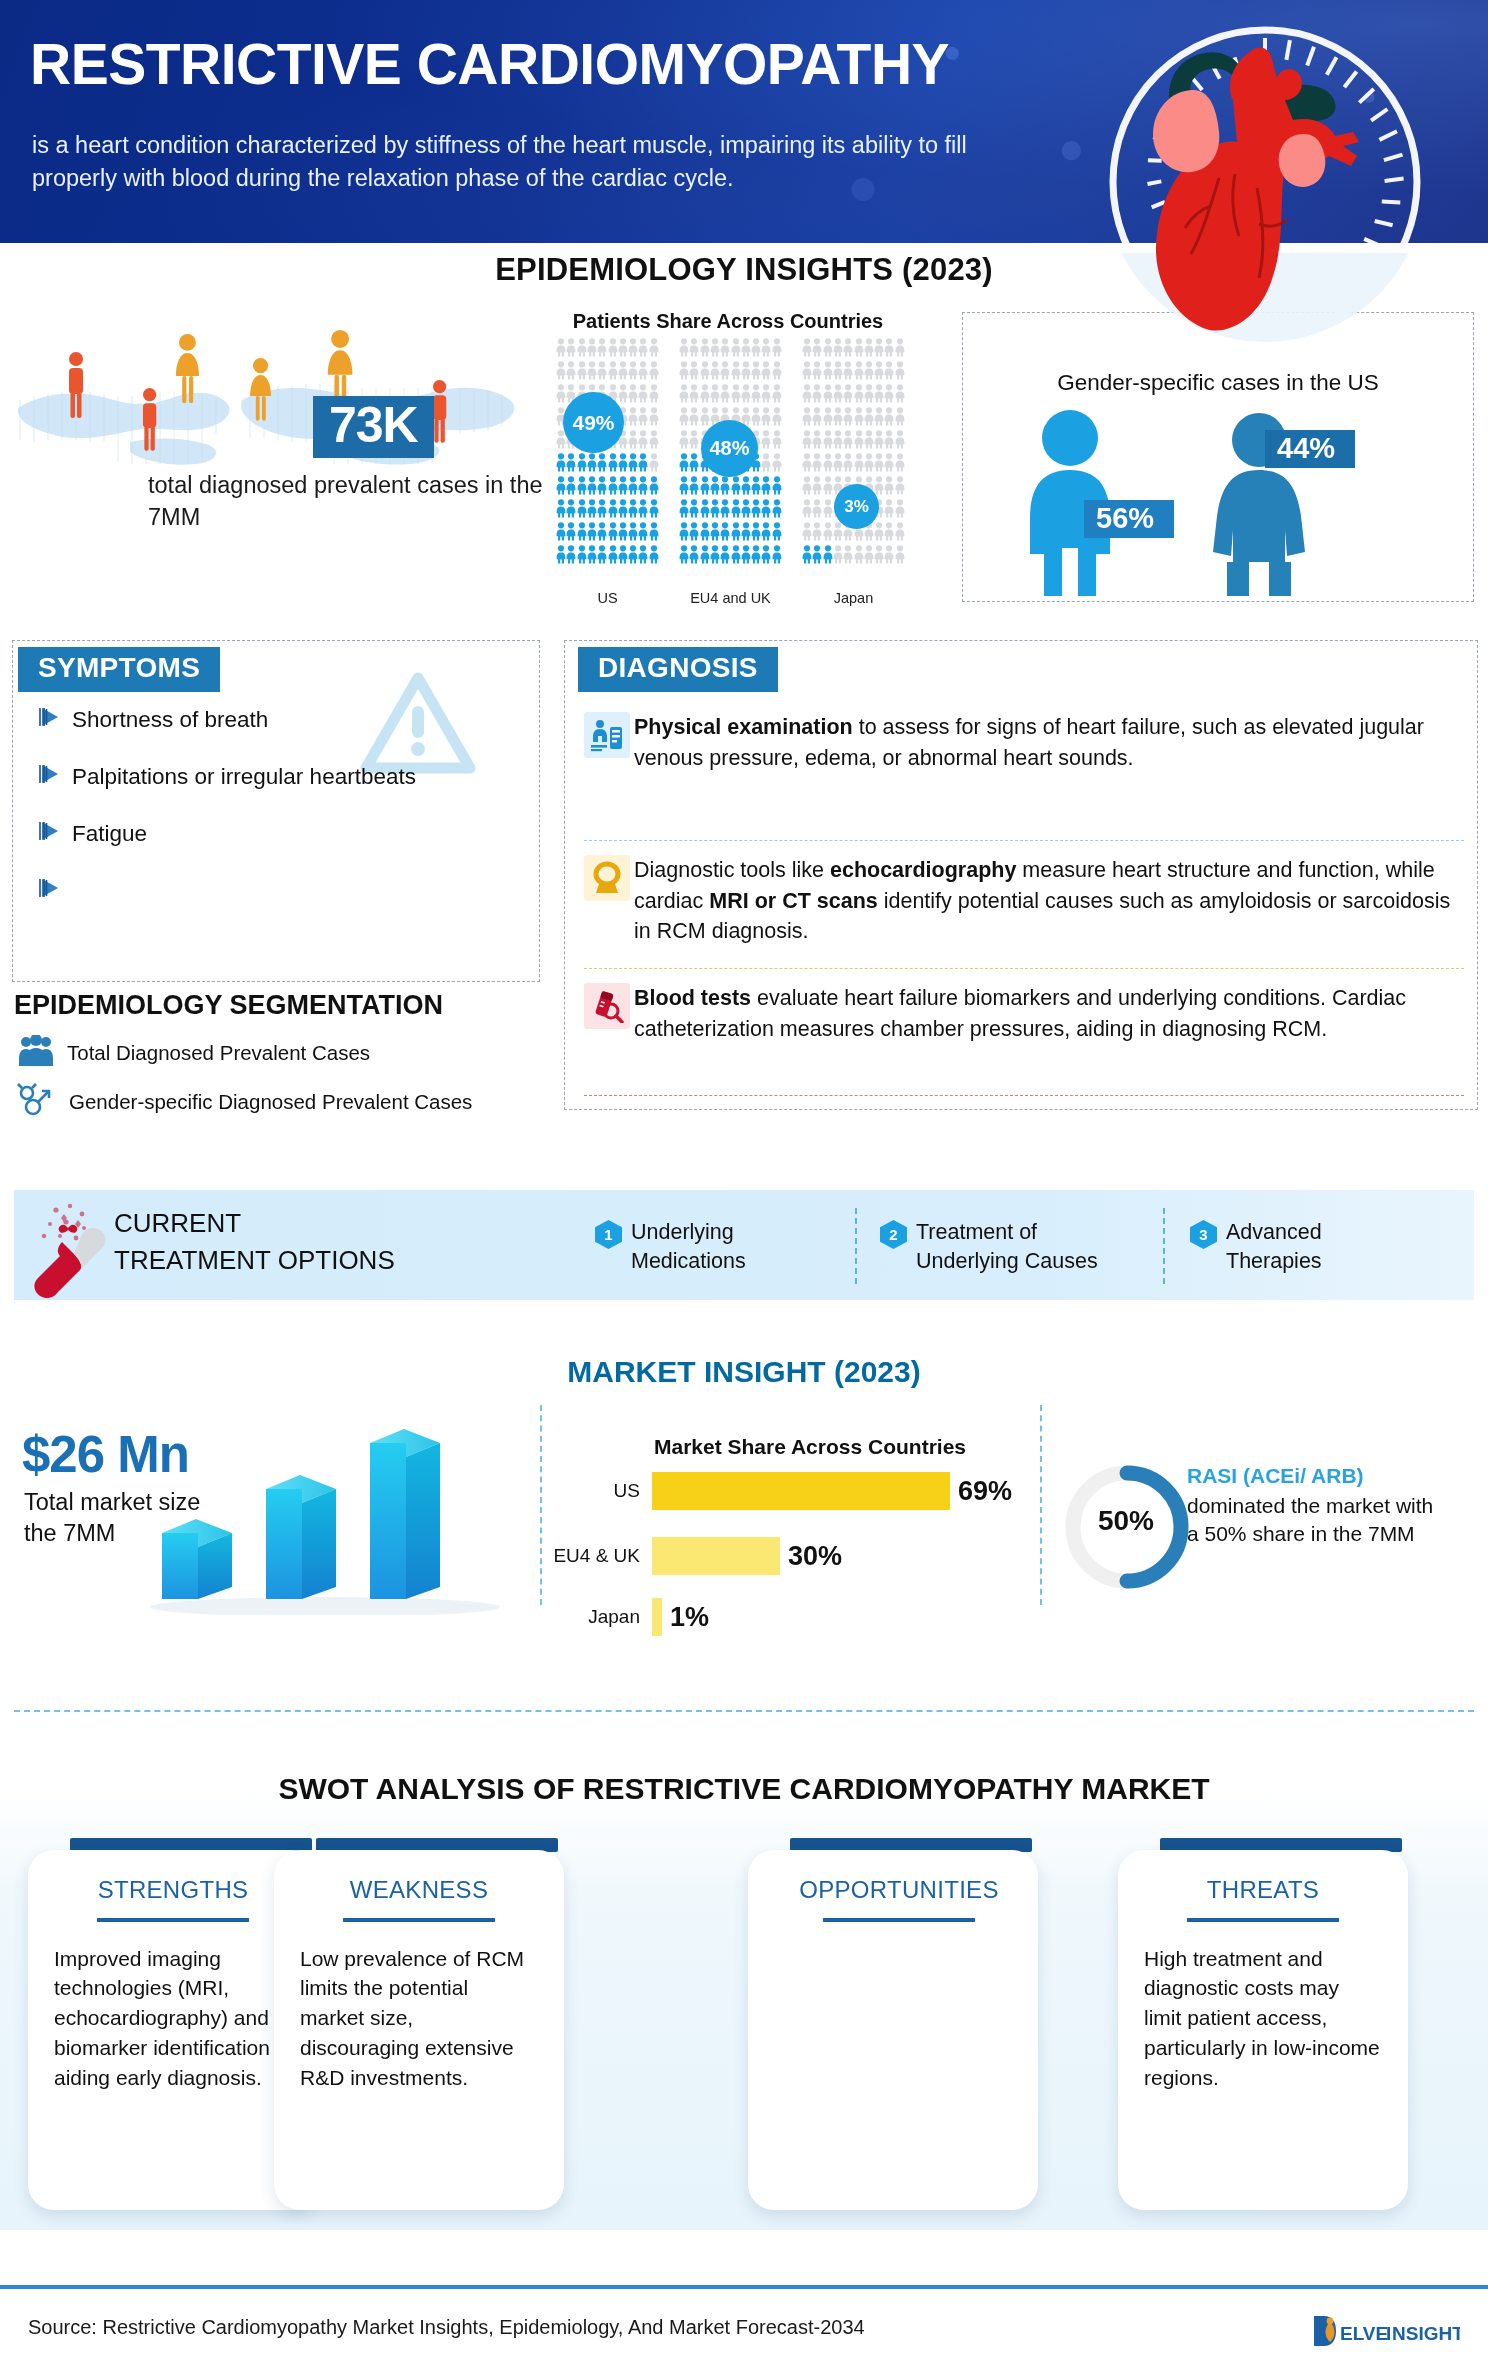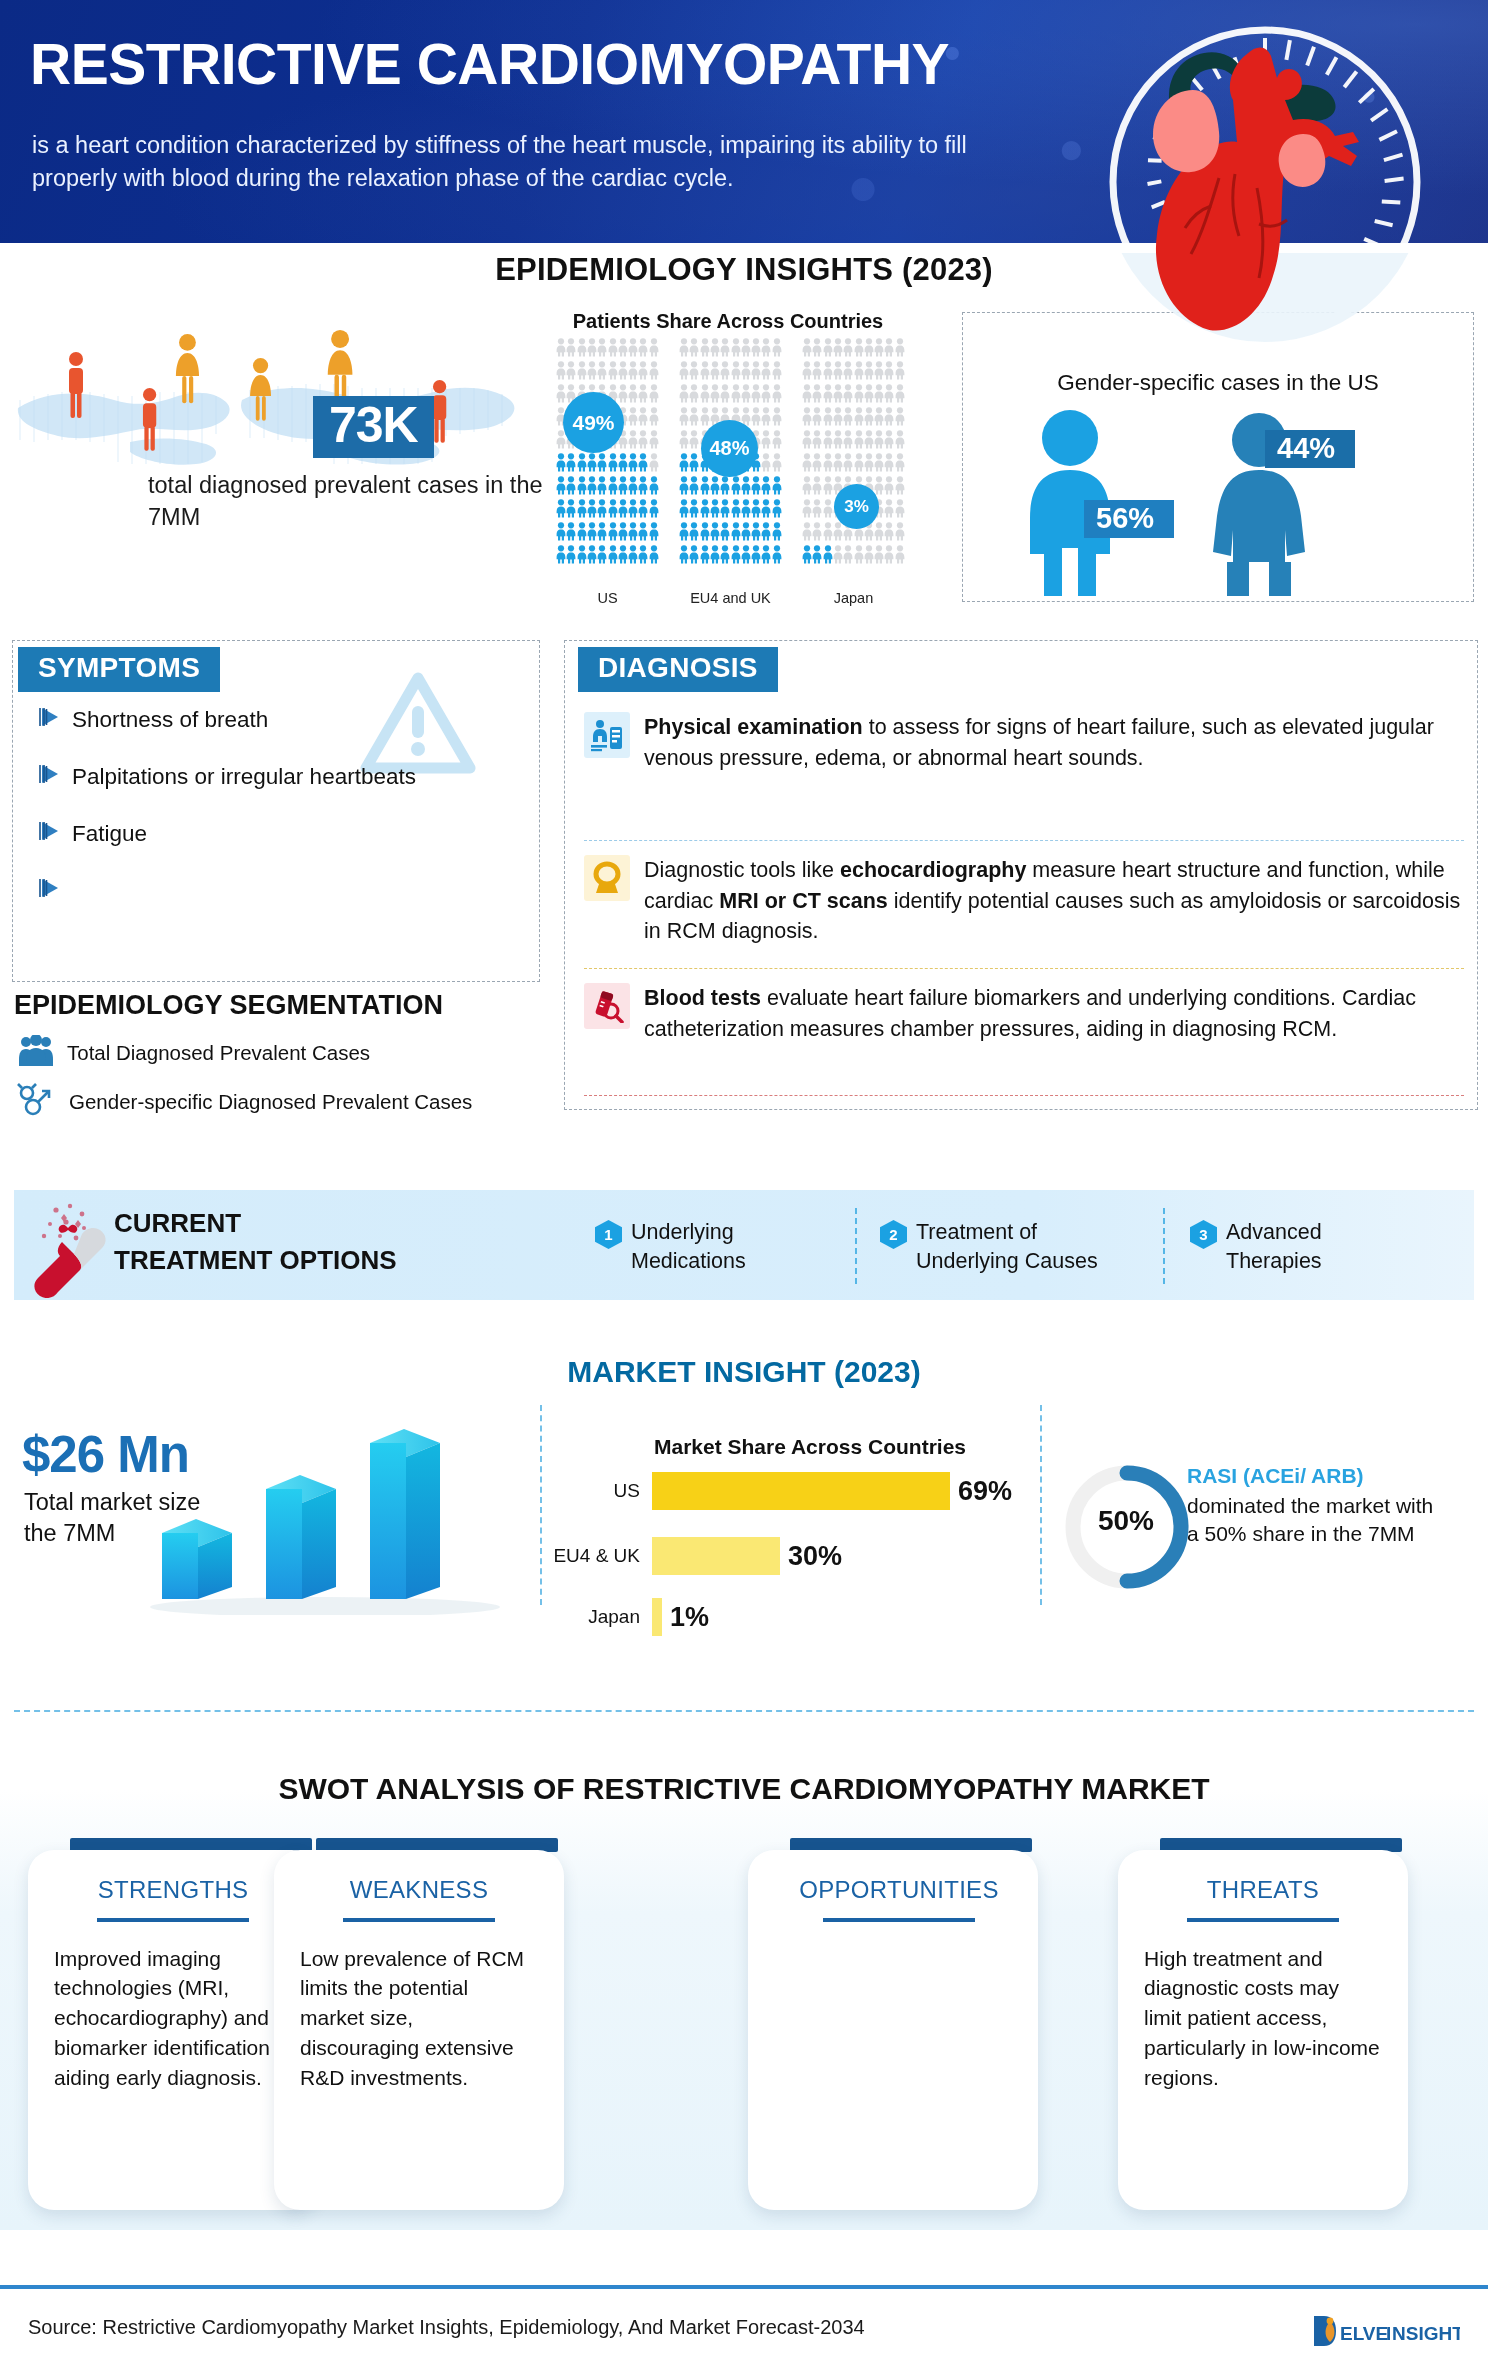--- a/index.html
+++ b/index.html
@@ -97,32 +97,32 @@
   .epiSeg-title{
     position:absolute; left:14px; top:990px; font-size:27px; font-weight:bold; color:#111;
   }
   .epiSeg-row{ position:absolute; display:flex; align-items:center; gap:13px;}
   .epiSeg-txt{ font-size:20.5px; color:#111;}
   
   .diag-box{
     position:absolute; left:564px; top:640px; width:914px; height:470px;
     border:1px dashed #9aa6b2;
   }
-  .diag-item{ position:absolute; display:flex; gap:14px;}
+  .diag-item{ position:absolute; display:flex; gap:4px;}
   .diag-txt{ font-size:21.5px; line-height:1.42; color:#111;}
   .diag-ico{ width:46px; height:46px; flex:0 0 46px; border-radius:3px;
              display:flex; align-items:center; justify-content:center;}
   .dsep{ position:absolute; border-top:1px dashed; }
   
   .treat-bar{
     position:absolute; left:14px; top:1190px; width:1460px; height:110px;
     background:linear-gradient(90deg,#d4ecfb 0%,#d8eefc 70%,#e9f5fd 100%);
   }
   .treat-title{
-    position:absolute; left:114px; top:1205px; font-size:26px; font-weight:bold;
+    position:absolute; left:114px; top:1205px; font-size:26px; font-weight:normal;
     color:#111; line-height:1.42;
   }
   .treat-opt{ position:absolute; display:flex; gap:9px; align-items:flex-start;}
   .hexnum{
     width:27px; height:29px; flex:0 0 27px; background:#1ba1e2; color:#fff;
     font-size:15px; font-weight:bold; display:flex; align-items:center; justify-content:center;
     clip-path:polygon(50% 0,100% 25%,100% 75%,50% 100%,0 75%,0 25%);
     margin-top:2px;
   }
   .treat-lbl{ font-size:21.5px; color:#111; line-height:1.37;}

